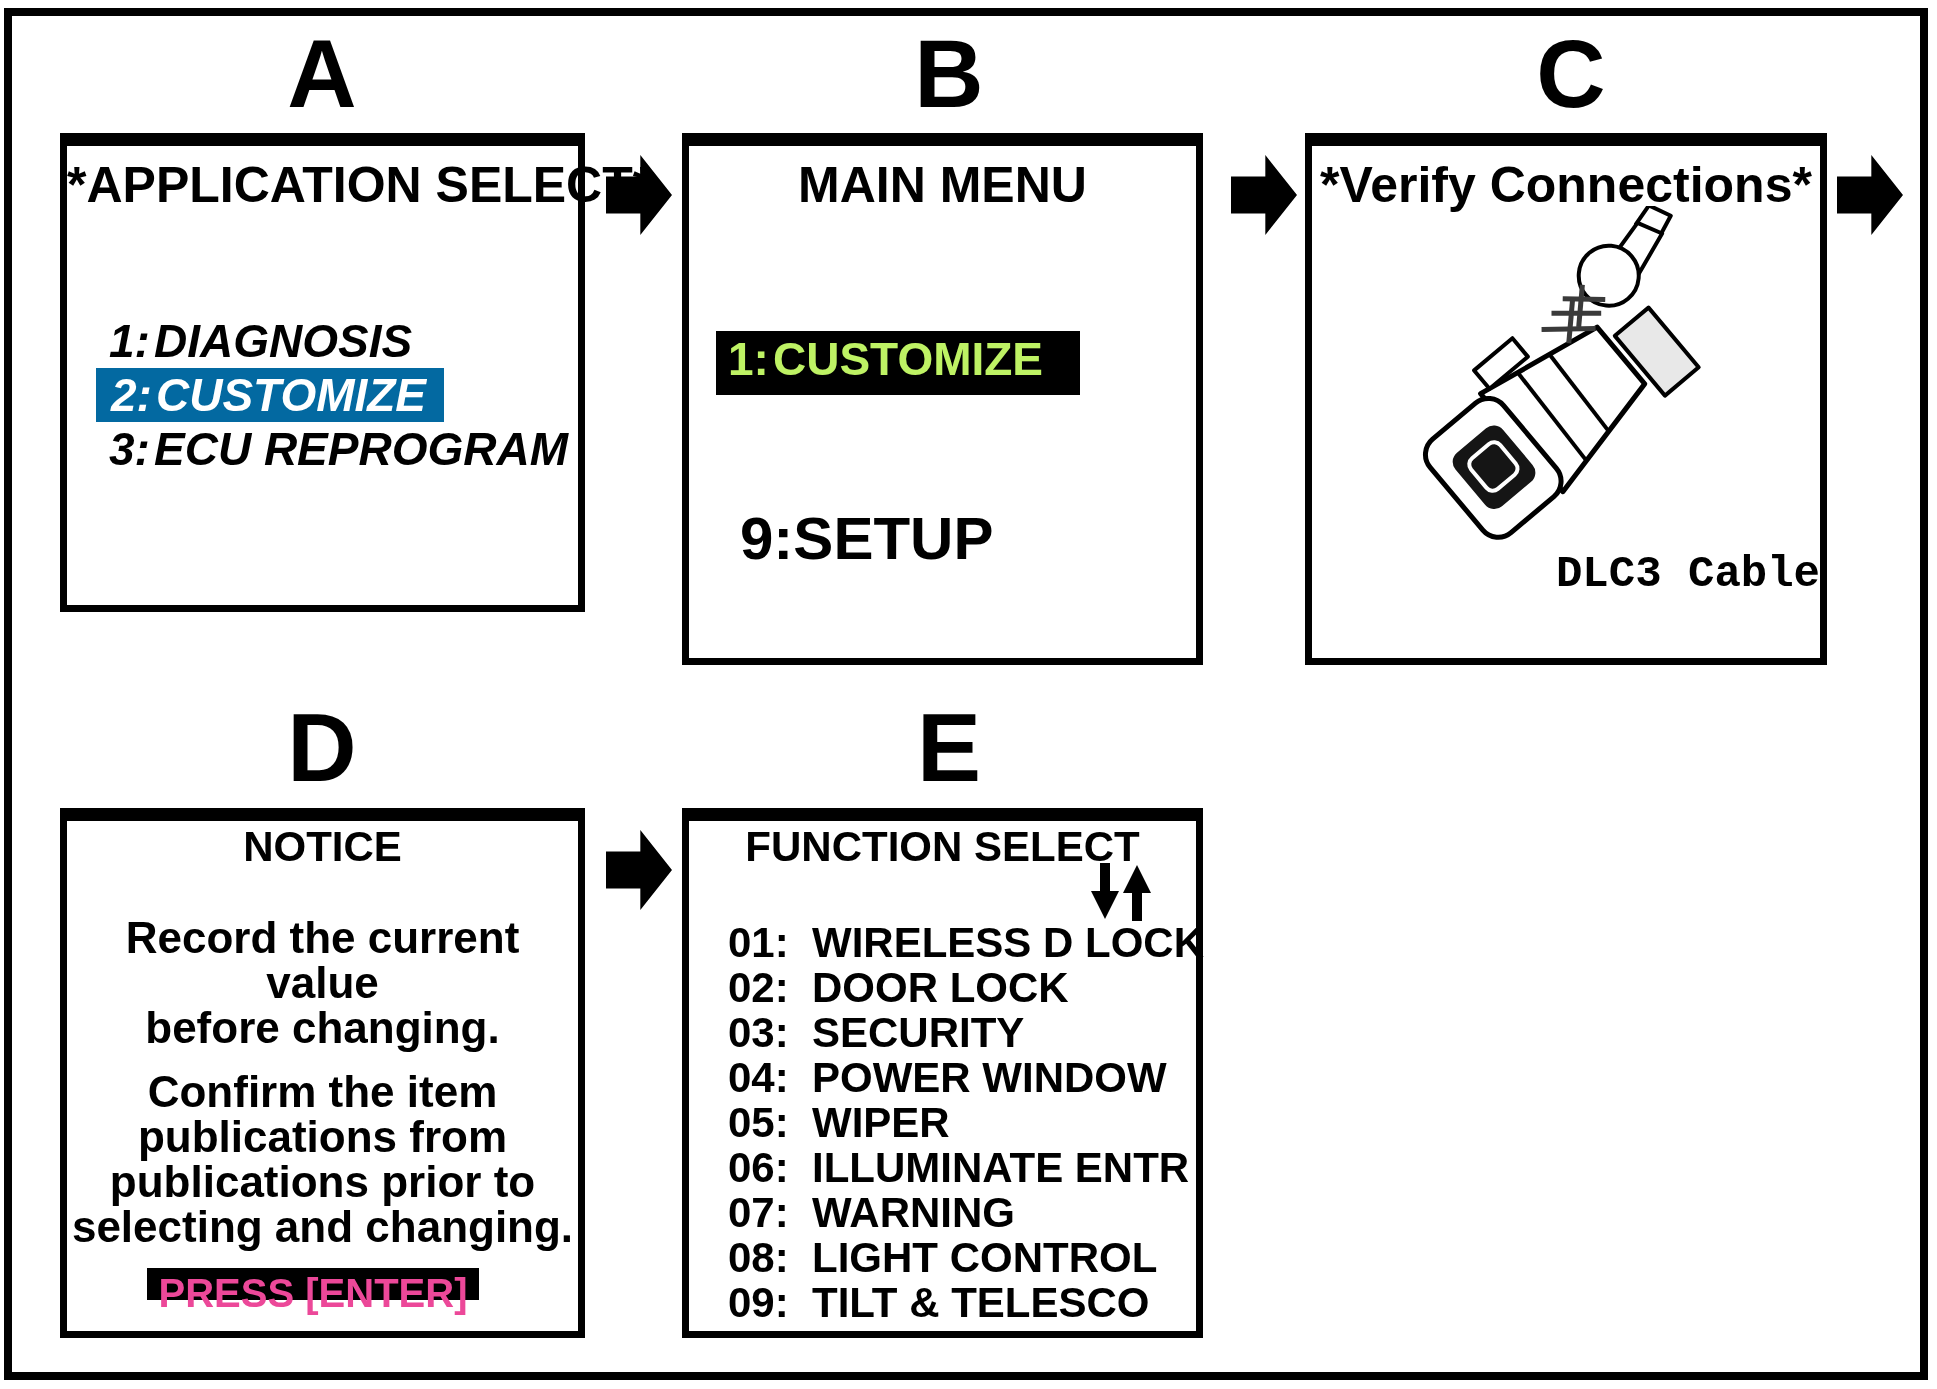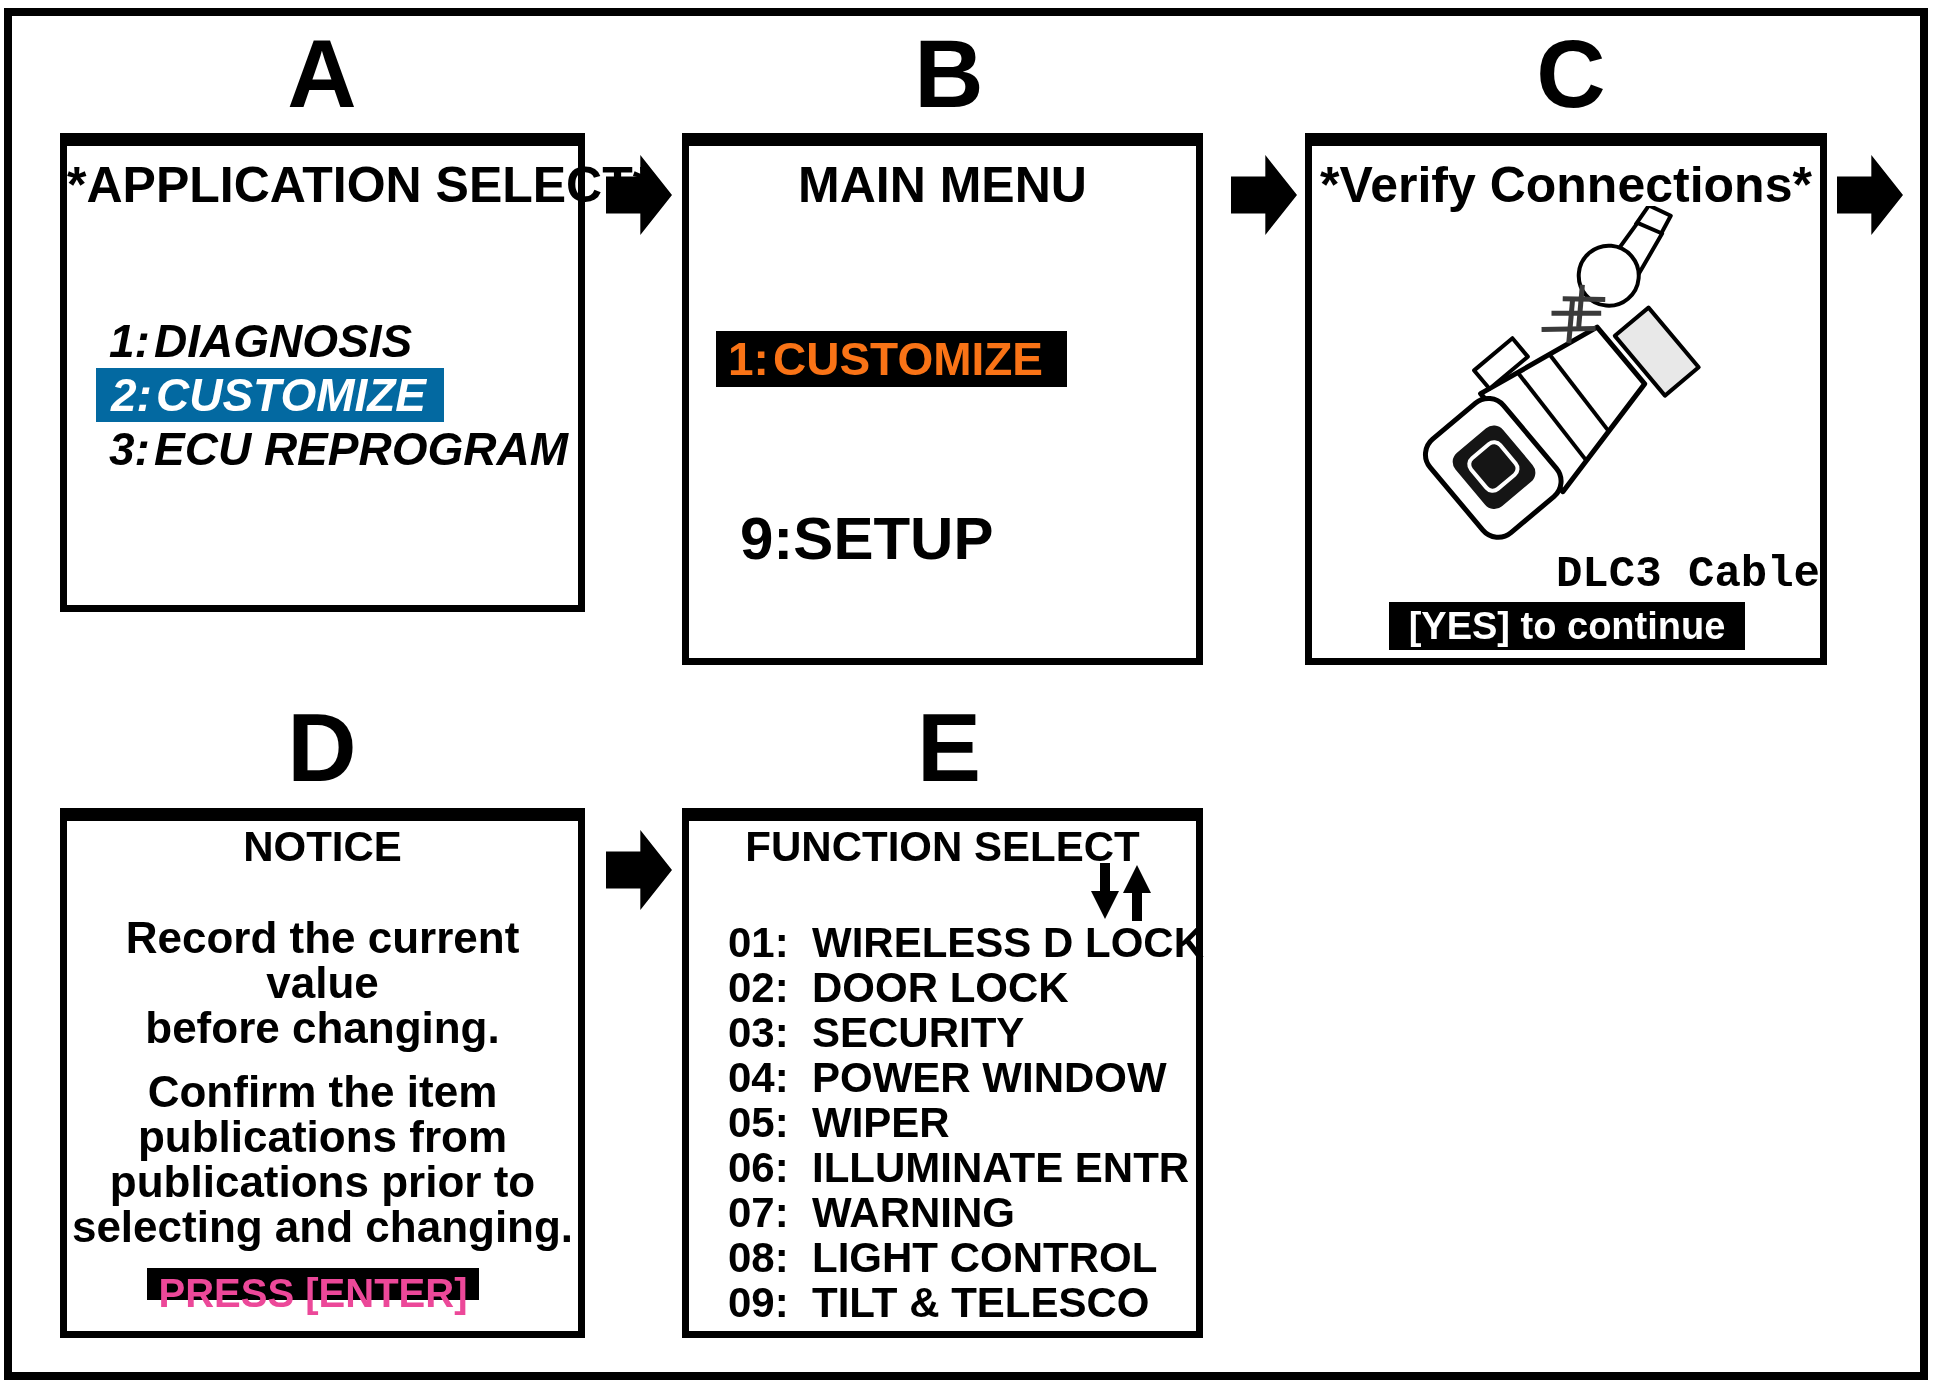--- a/index.html
+++ b/index.html
@@ -12,22 +12,22 @@
   .screen{position:absolute;background:#fff;border:7px solid #000;border-top-width:13px;box-sizing:border-box;}
   .stitle{position:absolute;left:0;right:0;top:12px;text-align:center;font-size:50px;line-height:1.1;white-space:nowrap;}
   .stitle.small{font-size:42px;top:3px;}
   .flow-arrow{position:absolute;width:66px;height:80px;background:#000;
       clip-path:polygon(0 27%,52% 27%,52% 0,100% 50%,52% 100%,52% 73%,0 73%);}
   
   .menu{position:absolute;font-size:46px;white-space:nowrap;}
   .menu .row{height:54px;line-height:54px;font-style:italic;}
   .menu .row.sel{background:#0369a1;color:#fff;width:fit-content;margin-left:-13px;padding:0 18px 0 15px;}
   .num{display:inline-block;min-width:45px;}
-  .b-item-sel{position:absolute;left:27px;top:185px;height:56px;line-height:56px;
-      background:#000;color:#f97316;font-size:46px;padding:0 24px 0 12px;white-space:nowrap;}
+  .b-item-sel{position:absolute;left:27px;top:185px;height:64px;line-height:56px;
+      background:#000;color:#bef264;font-size:46px;padding:0 37px 0 12px;white-space:nowrap;}
   .b-item{position:absolute;left:51px;top:365px;height:56px;line-height:56px;font-size:60px;white-space:nowrap;}
   
   .cable-art{position:absolute;left:66px;top:60px;width:380px;height:350px;}
   .c-caption{position:absolute;left:0;right:0;top:406px;text-align:right;font-size:44px;line-height:1;font-family:Liberation Mono, monospace;}
   .yes-bar{position:absolute;left:77px;top:456px;width:356px;height:48px;line-height:48px;
       background:#000;color:#fff;font-size:38px;text-align:center;box-sizing:border-box;white-space:nowrap;}
   
   .d-para{position:absolute;left:0;right:0;text-align:center;font-size:44px;line-height:45px;}
   .press-bar{position:absolute;left:80px;top:447px;width:332px;height:32px;line-height:50px;
       background:#000;color:#ec4899;font-size:40px;text-align:center;white-space:nowrap;}
@@ -87,21 +87,20 @@
           <line x1="240" y1="94" x2="208" y2="126"></line>
           <line x1="256" y1="90" x2="226" y2="120"></line>
         </g>
         <rect x="118" y="86" width="50" height="24" stroke-width="4"></rect>
         <rect x="22" y="112" width="96" height="122" rx="20" stroke-width="5"></rect>
         <rect x="40" y="138" width="62" height="70" rx="12" fill="#151515" stroke="none"></rect>
         <rect x="52" y="152" width="38" height="40" rx="8" fill="none" stroke="#fff" stroke-width="4"></rect>
       </g>
     </svg>
     <div class="c-caption">DLC3 Cable</div>
-    <div class="yes-bar">[YES] to continue</div>
   </div>
 
   <div class="screen" style="left:60px;top:808px;width:525px;height:530px;">
     <div class="stitle small">NOTICE</div>
     <div class="d-para" style="top:94px;">
       <div>Record the current value</div>
       <div>before changing.</div>
     </div>
     <div class="d-para" style="top:229px;margin-top:19px;">
       <div>Confirm the item</div>

